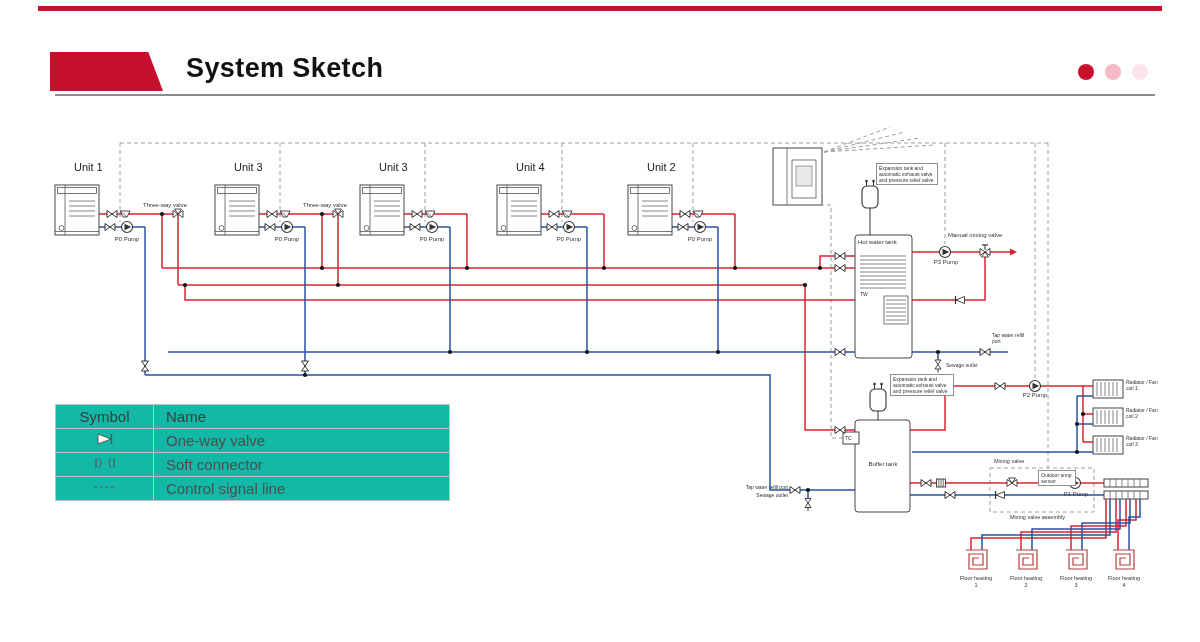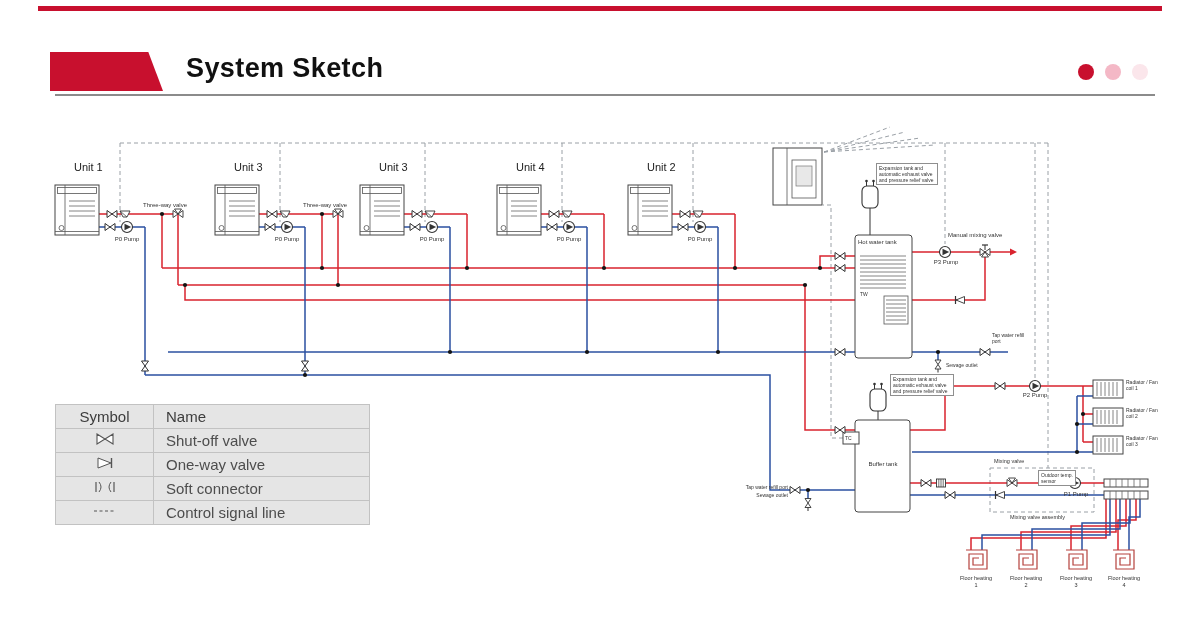--- a/index.html
+++ b/index.html
@@ -23,21 +23,21 @@
   .hatch{stroke:#666;stroke-width:.8;fill:none;}
   .coil{stroke:#b5413c;stroke-width:1.2;fill:none;}
   .dot{fill:#141414;}
 
   .lbl{position:absolute;font-size:6px;color:#333;line-height:1.25;}
   .c{text-align:center;} .r{text-align:right;}
   .s5{font-size:5px;} .s55{font-size:5.5px;}
   .s11{font-size:11px;color:#222;margin-left:12px;}
   .box{border:1px solid #8f8f8f;background:#fff;padding:1px 2px;font-size:5px;line-height:1.2;}
 
-  .legend{position:absolute;left:55px;top:404px;border-collapse:collapse;table-layout:fixed;width:315px;background:#e5e5e5;}
+  .legend{position:absolute;left:55px;top:404px;border-collapse:collapse;table-layout:fixed;width:395px;background:#14b8a6;}
   .legend th,.legend td{border:1px solid #c2c2c2;height:23px;font-weight:normal;color:#4d4d4d;font-size:15px;padding:0;}
   .legend .sym{width:97px;text-align:center;vertical-align:middle;}
   .legend .nm{text-align:left;padding-left:12px;}
   .legend th{color:#3c3c3c;}
 </style>
 <title>System Sketch</title></head>
 <body>
 
 <div id="page">
 
@@ -342,26 +342,20 @@
   <div class="lbl s55 c" style="left:1106px;top:575px;width:36px">Floor heating 4</div>
 
   <table class="legend">
     <tbody>
         <tr>
       <th class="sym">Symbol</th>
       <th class="nm">Name</th>
     </tr>
     <tr>
       <td class="sym"><svg width="36" height="16" viewBox="0 0 36 16">
-              <path d="M10,3 L18,8 L10,13 Z M26,3 L18,8 L26,13 Z" fill="#fff" stroke="#555" stroke-width="1.1"></path>
-            </svg></td>
-      <td class="nm">Shut-off valve</td>
-    </tr>
-    <tr>
-      <td class="sym"><svg width="36" height="16" viewBox="0 0 36 16">
               <path d="M11,3 L24,8 L11,13 Z" fill="#fff" stroke="#555" stroke-width="1"></path>
               <line x1="24.5" y1="3" x2="24.5" y2="13" stroke="#555" stroke-width="1.4"></line>
             </svg></td>
       <td class="nm">One-way valve</td>
     </tr>
     <tr>
       <td class="sym"><svg width="36" height="16" viewBox="0 0 36 16">
               <line x1="9" y1="3" x2="9" y2="13" stroke="#555" stroke-width="1.2"></line>
               <path d="M12,3 Q16,8 12,13 M24,3 Q20,8 24,13" fill="none" stroke="#555" stroke-width="1"></path>
               <line x1="27" y1="3" x2="27" y2="13" stroke="#555" stroke-width="1.2"></line>

